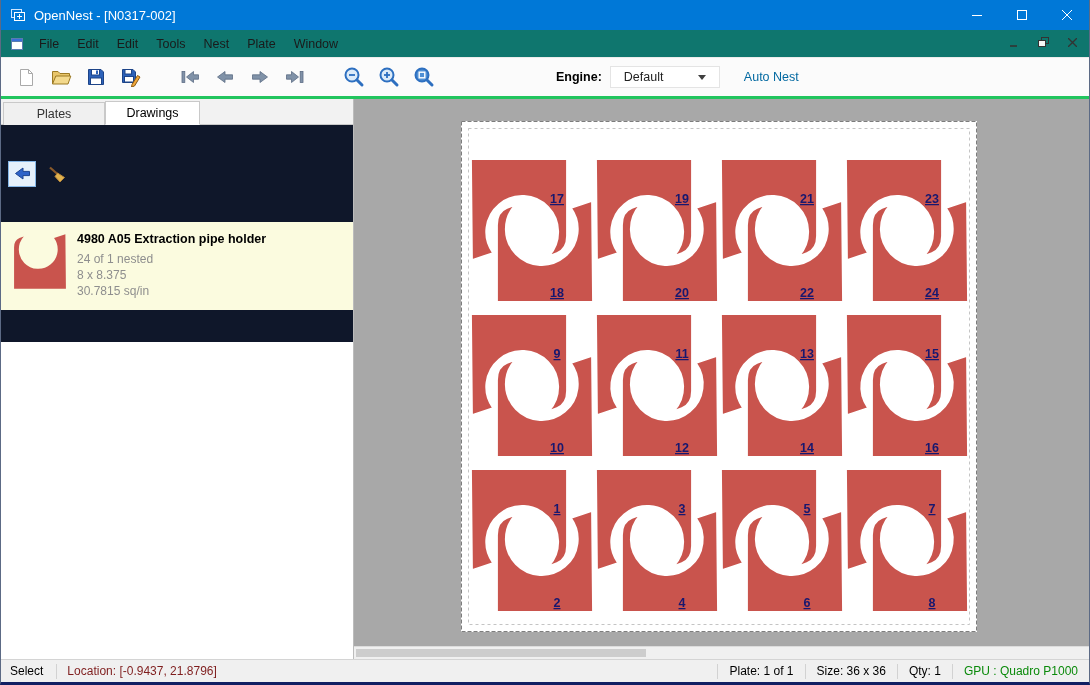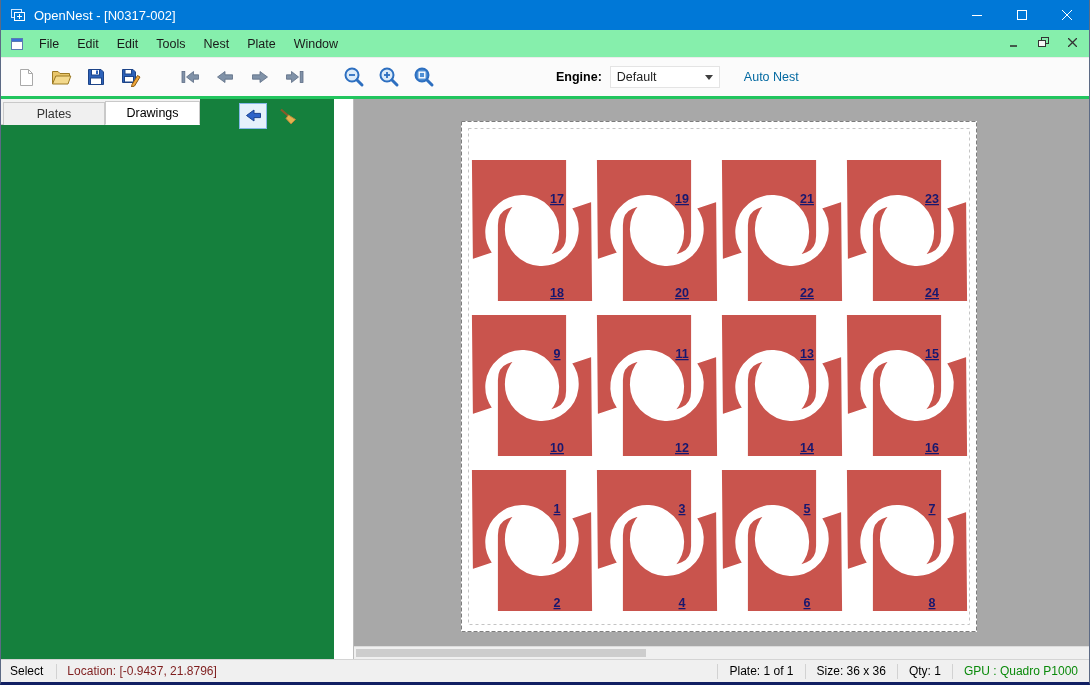--- a/index.html
+++ b/index.html
@@ -8,38 +8,38 @@
   .window{width:1090px;height:685px;display:flex;flex-direction:column;border-left:1px solid #5c6a85;border-right:1px solid #5c6a85;border-bottom:3px solid #111f63;background:#fff;overflow:hidden;}
 
   
   .titlebar{height:30px;background:#0078d7;display:flex;align-items:center;color:#fff;flex:0 0 auto;}
   .titlebar .app-icon{margin:0 8px 0 9px;display:flex;}
   .titlebar .title{font-size:13px;}
   .titlebar .spacer{flex:1;}
   .cap-btn{width:45px;height:30px;display:flex;align-items:center;justify-content:center;}
 
   
-  .menubar{height:28px;background:#86efac;border-bottom:1px solid #ececec;display:flex;align-items:center;flex:0 0 auto;position:relative;}
+  .menubar{height:28px;background:#0f766e;border-bottom:1px solid #ececec;display:flex;align-items:center;flex:0 0 auto;position:relative;}
   .mdi-doc{margin:0 5px 0 8px;display:flex;}
   .menu-item{padding:5px 9px;font-size:12.5px;color:#1a1a1a;}
   .mdi-controls{position:absolute;right:4px;top:2px;display:flex;gap:3px;}
   .mdi-btn{width:26px;height:21px;display:flex;align-items:center;justify-content:center;}
 
   
   .toolbar{height:41px;background:#fbfbfb;border-bottom:3px solid #22c55e;display:flex;align-items:center;flex:0 0 auto;padding-left:10px;}
   .tb-btn{width:30px;height:32px;display:flex;align-items:center;justify-content:center;margin-right:5px;}
   .tb-gap{width:24px;}
   .engine-label{font-weight:bold;font-size:12.5px;margin-left:112px;color:#000;}
-  .engine-box{display:flex;align-items:center;margin-left:8px;width:110px;height:22px;padding:0 6px;font-size:12.5px;color:#222;background:#fff;border:1px solid #e4e4e4;}
+  .engine-box{display:flex;align-items:center;margin-left:8px;width:110px;height:22px;padding:0 13px;font-size:12.5px;color:#222;background:#fff;border:1px solid #e4e4e4;}
   .engine-box .caret{margin-left:auto;width:0;height:0;border-left:4px solid transparent;border-right:4px solid transparent;border-top:5px solid #3f3f3f;}
   .autonest{margin-left:24px;font-size:12.5px;color:#0369a1;}
 
   
   .main{flex:1;display:flex;min-height:0;}
-  .sidebar{width:353px;flex:0 0 auto;background:#15803d;border-right:1px solid #bcbcbc;display:flex;flex-direction:row;gap:32px;}
+  .sidebar{width:353px;flex:0 0 auto;background:#0f172a;border-right:1px solid #bcbcbc;display:flex;flex-direction:column;gap:32px;}
   .tabstrip{height:26px;background:#f2f2f2;display:flex;align-items:flex-end;border-bottom:1px solid #c9c9c9;padding-left:2px;}
   .tab{font-size:12.5px;padding:4px 0;text-align:center;border:1px solid #c9c9c9;border-bottom:none;margin-bottom:-1px;}
   .tab.inactive{background:#f0f0f0;width:102px;color:#333;}
   .tab.active{background:#fff;width:95px;border-bottom:1px solid #fff;}
   .side-toolbar{height:33px;display:flex;align-items:center;padding-left:7px;gap:7px;flex:0 0 auto;}
   .side-btn{width:28px;height:26px;display:flex;align-items:center;justify-content:center;}
   .side-btn.toggled{border:1px solid #86b8e8;background:#e6f1fb;}
   .drawing-item{background:#fbfbdf;display:flex;padding:9px 6px 11px 6px;}
   .thumb{flex:0 0 auto;margin:2px 10px 0 6px;}
   .drawing-info{display:flex;flex-direction:column;}
@@ -222,20 +222,33 @@
         <span class="side-btn toggled">
           <svg width="19" height="17" viewBox="0 0 19 17">
             <path d="M2.5 8.5 L10 3 v3.4 h6.5 v4.2 H10 V14 z" fill="#2e63c8" stroke="#1c4490"></path>
           </svg>
         </span>
         <span class="side-btn">
           <svg width="20" height="18" viewBox="0 0 20 18">
             <line x1="3" y1="2.5" x2="11" y2="9.5" stroke="#8a5a2a" stroke-width="2.2"></line>
             <path d="M10.5 8 L17.5 12.5 L13 17 L8 11.5 z" fill="#e2b34e" stroke="#b8863a"></path>
           </svg>
+        </span>
+      </div>
+      <div class="drawing-item">
+        <span class="thumb">
+          <svg width="54" height="57" viewBox="0 0 100 105">
+            <path class="part-fill" d="M2 103 L2 26 Q2 13 12 9 L20 6 A36 36 0 1 0 76 9 L97 2 L98 103 Z" fill="#c9544d"></path>
+          </svg>
+        </span>
+        <span class="drawing-info">
+          <span class="drawing-title">4980 A05 Extraction pipe holder</span>
+          <span class="drawing-meta">24 of 1 nested</span>
+          <span class="drawing-meta">8 x 8.375</span>
+          <span class="drawing-meta">30.7815 sq/in</span>
         </span>
       </div>
       <div class="sidebar-fill"></div>
     </div>
 
     <div class="canvas">
       <svg id="nest-svg" class="plate" width="516" height="511" viewBox="0 0 516 511">
         <rect x="0.5" y="0.5" width="515" height="510" fill="#ffffff" stroke="#7d7d7d" stroke-dasharray="4 2"></rect>
         <rect x="7.5" y="7.5" width="501" height="496" fill="none" stroke="#c4c4c4" stroke-dasharray="3 3"></rect>
         <g id="parts-layer">

